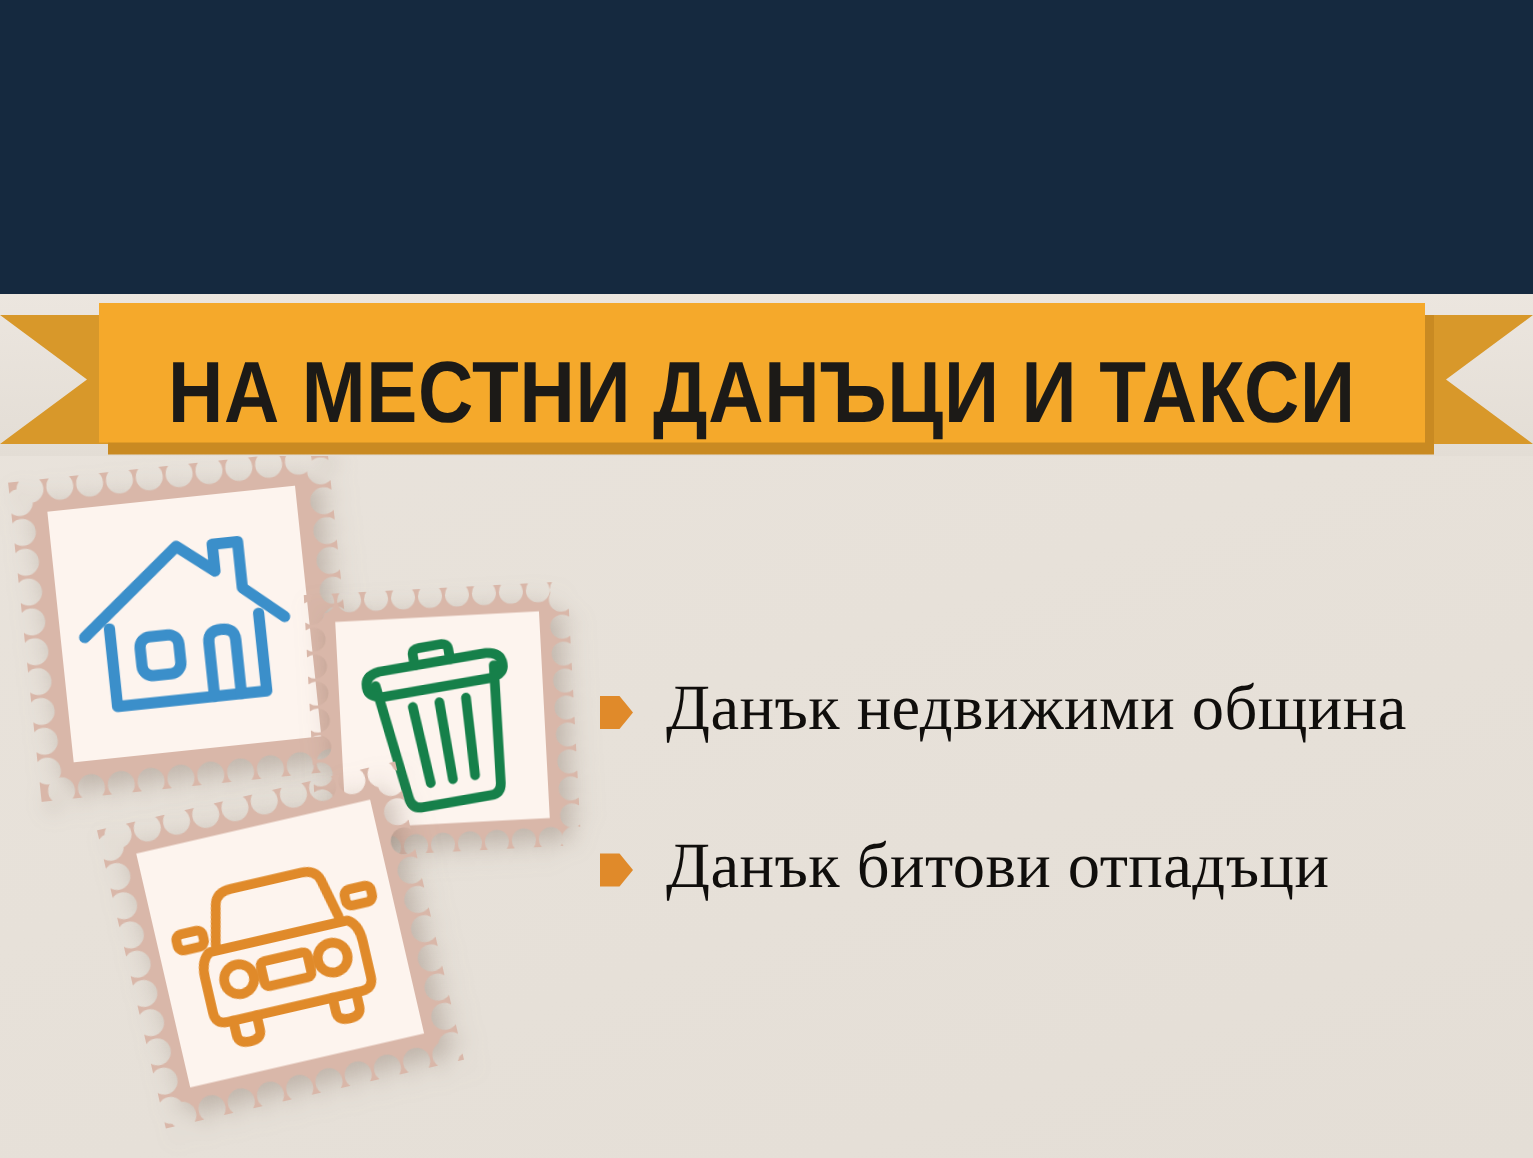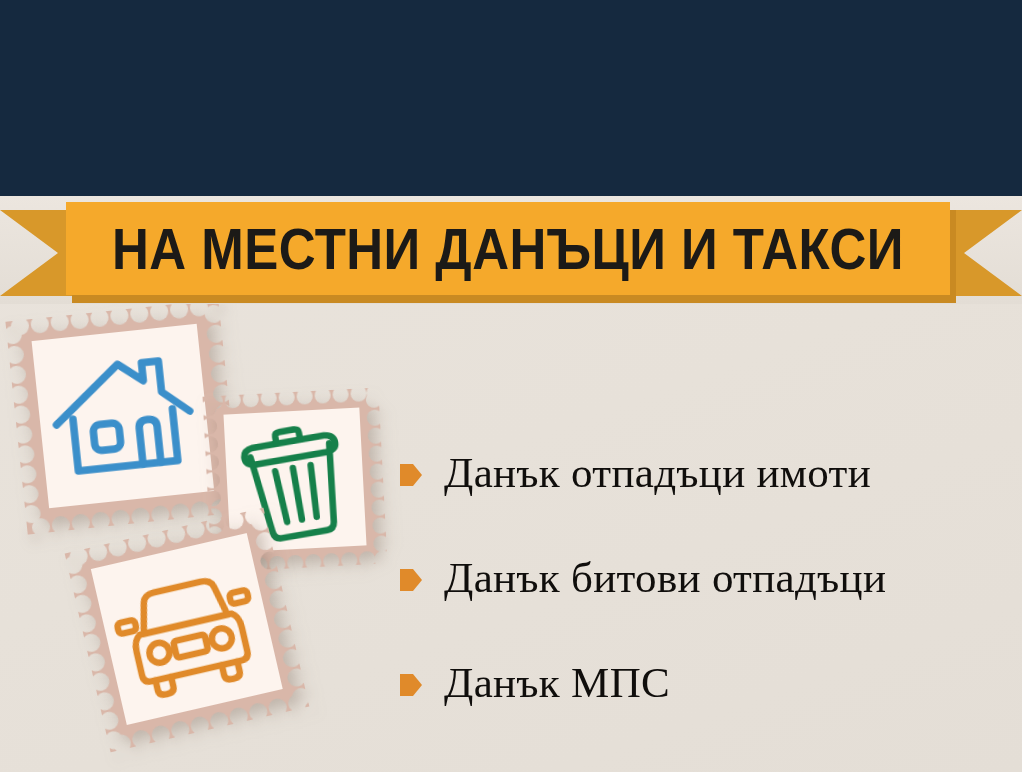--- a/index.html
+++ b/index.html
@@ -106,21 +106,21 @@
     background: #c98a22;
   }
   .ribbon-main {
     position: absolute;
     left: 66px;
     top: 6px;
     width: 884px;
     height: 93px;
     background: #f5a92b;
     display: flex;
-    align-items: center;
+    align-items: flex-end;
     justify-content: center;
   }
   .ribbon-text {
     color: #1c1a17;
     font-family: "Liberation Sans Narrow", "Liberation Sans", sans-serif;
     font-weight: bold;
     font-size: 58px;
     letter-spacing: 0.5px;
     transform: scaleX(0.88);
     white-space: nowrap;
@@ -447,32 +447,26 @@
     </div>
 
   </div>
 
   <div class="list">
 
     <div class="list-item">
       <svg class="bullet" viewBox="0 0 22 26">
         <path d="M0 2 L13 2 L22 13 L13 24 L0 24 Z" fill="#e08a2a"></path>
       </svg>
-      <span class="item-label">Данък отпадъци имоти</span>
+      <span class="item-label">Данък недвижими община</span>
     </div>
 
     <div class="list-item">
       <svg class="bullet" viewBox="0 0 22 26">
         <path d="M0 2 L13 2 L22 13 L13 24 L0 24 Z" fill="#e08a2a"></path>
       </svg>
       <span class="item-label">Данък битови отпадъци</span>
     </div>
 
-    <div class="list-item">
-      <svg class="bullet" viewBox="0 0 22 26">
-        <path d="M0 2 L13 2 L22 13 L13 24 L0 24 Z" fill="#e08a2a"></path>
-      </svg>
-      <span class="item-label">Данък МПС</span>
-    </div>
 
   </div>
 
 </div>
 
 </body></html>

